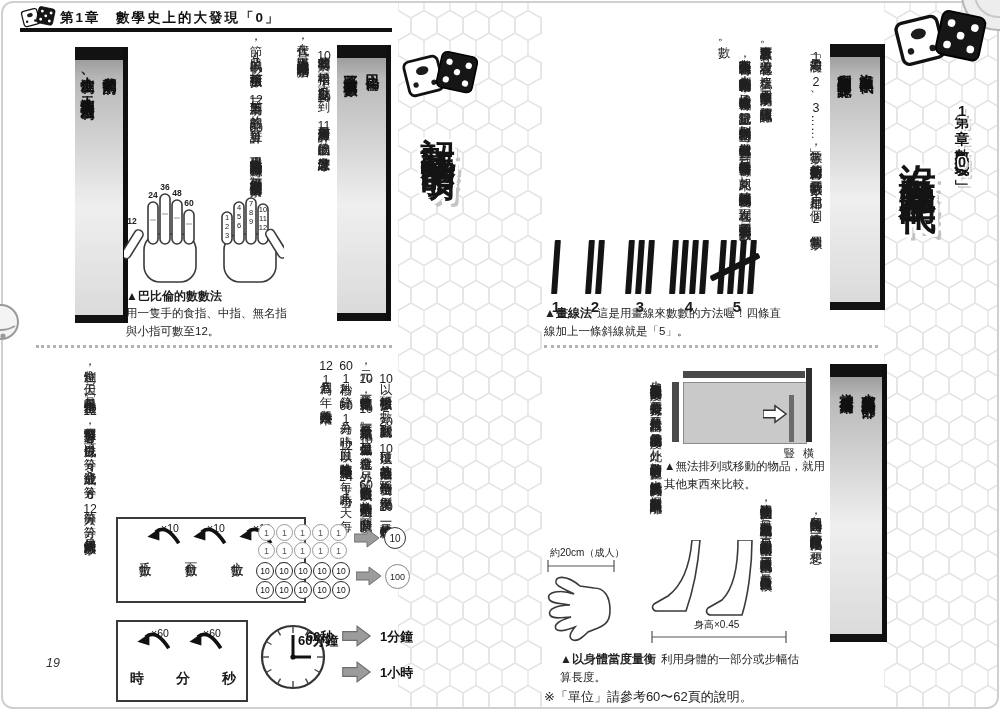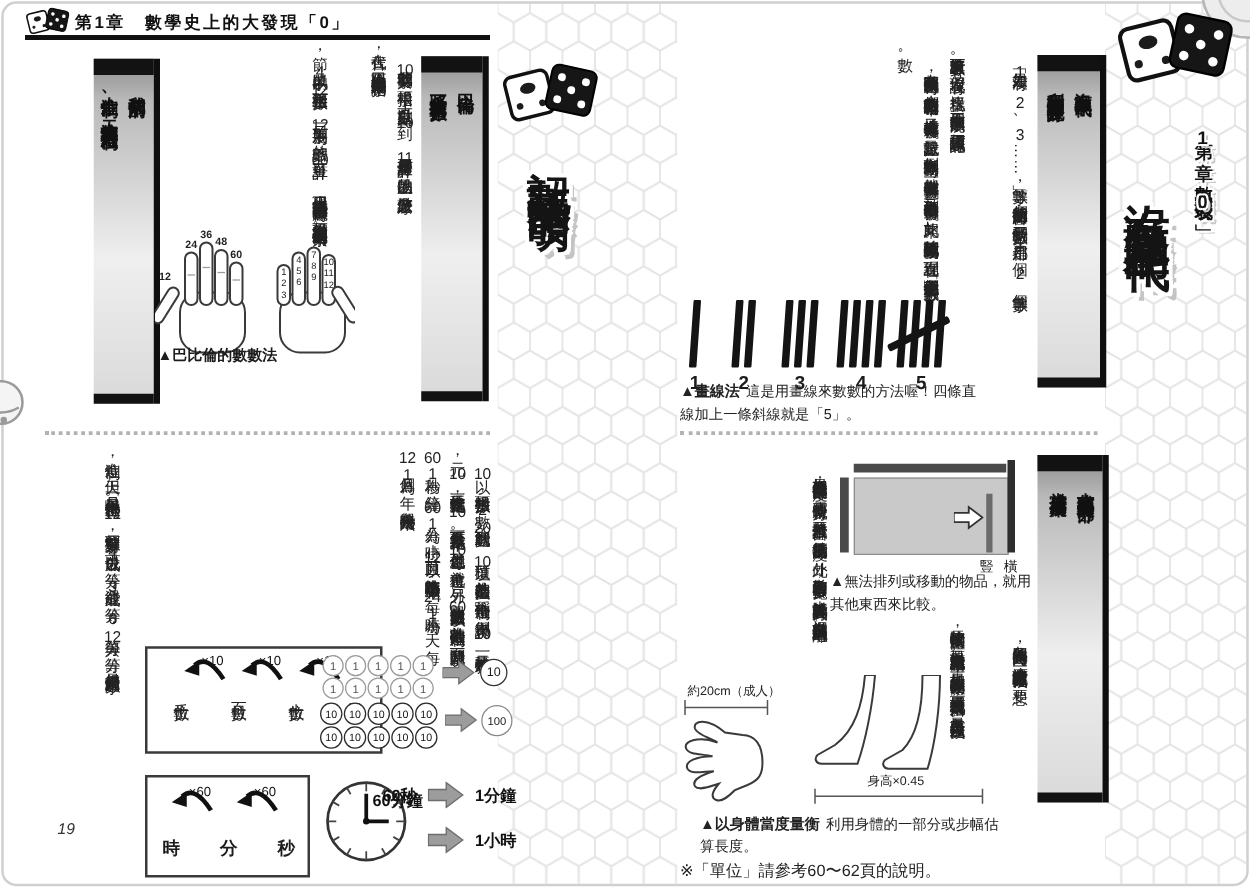--- a/index.html
+++ b/index.html
@@ -175,22 +175,23 @@
     <text x="115" y="47">5</text>
     <text x="115" y="56">6</text>
     <text x="127" y="34">7</text>
     <text x="127" y="43">8</text>
     <text x="127" y="52">9</text>
     <text x="139" y="40">10</text>
     <text x="139" y="49">11</text>
     <text x="139" y="58">12</text>
   </g>
 </svg>
-<div class="abs" style="left:126px;top:276px;width:168px">
+<div class="abs" style="left:126px;top:288px;width:168px">
   <div style="font-weight:700;font-size:12px">▲巴比倫的數數法</div>
+  <div class="cap">用一隻手的食指、中指、無名指與小指可數至12。</div>
 </div>
 
 <div class="abs dots" style="left:36px;top:345px;width:356px"></div>
 
 <div class="abs body-txt" style="left:100px;top:360px;width:296px;height:162px;line-height:20px">　以<span class="tcy">10</span>根手指頭數數，數<span class="tcy">2</span>次就能數到<span class="tcy">20</span>。這種以<span class="tcy">10</span>為基數的進位法，稱為「十進位制」。舉例來說，<span class="tcy">10</span>枚一元硬幣就是十元，<span class="tcy">10</span>枚十元硬幣就是一百元，<span class="tcy">10</span>張百元鈔票就是一千元。也就是每個<span class="tcy">10</span>就會進一位。另外，巴比倫的數數法是以<span class="tcy">60</span>為基數的「六十進位制」。而時間就是以<span class="tcy">60</span>秒為<span class="tcy">1</span>分鐘，<span class="tcy">60</span>分為<span class="tcy">1</span>小時。而且以<span class="tcy">12</span>小時為基準轉換上午和下午，每<span class="tcy">24</span>小時為<span class="tcy">1</span>天，每<span class="tcy">12</span>個月為<span class="tcy">1</span>年。分與小時雖為六十</div>
 <div class="abs body-txt" style="left:34px;top:360px;width:66px;height:300px;line-height:20px">進位制，但天、月與年是「十二進位制」。<span class="tcy">12</span>這個數字可對分，也可以分成<span class="tcy">4</span>等分，還能分成<span class="tcy">3</span>等分、<span class="tcy">6</span>等分與<span class="tcy">12</span>等分，是很方便好用的數字。</div>
 
 <div class="abs dbox" style="left:116px;top:517px;width:190px;height:86px">
   <svg class="abs" style="left:2px;top:2px" width="182" height="30">
     <use href="#curvarr" x="116" y="2" width="40" height="24"></use>

